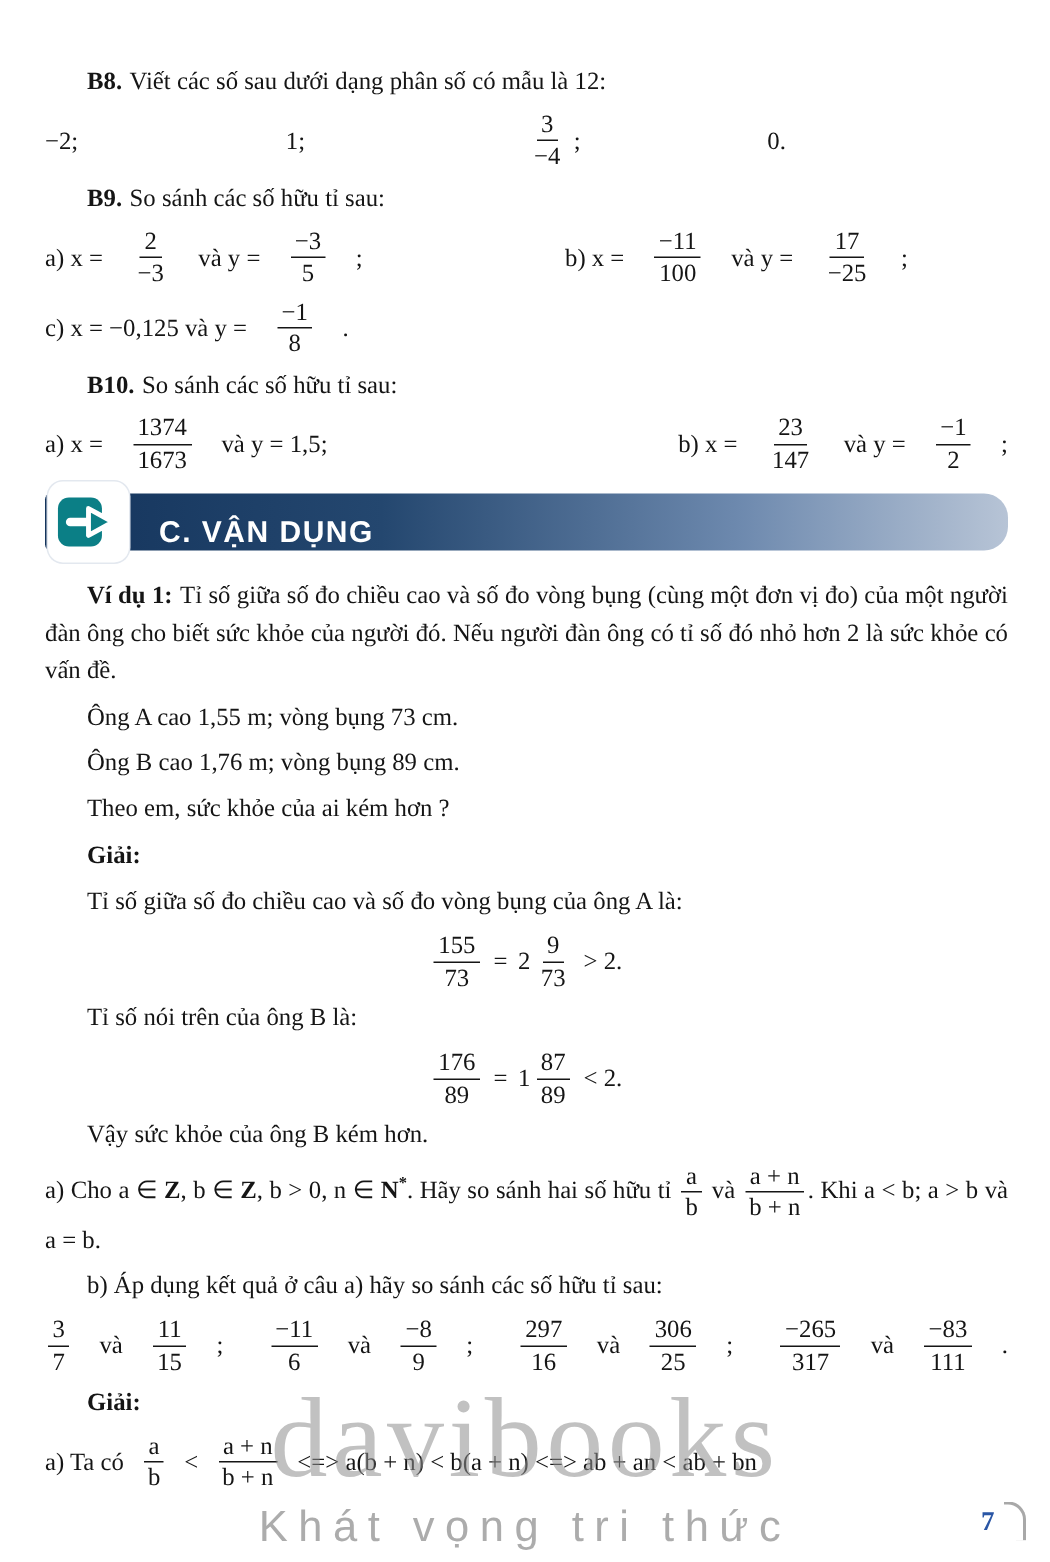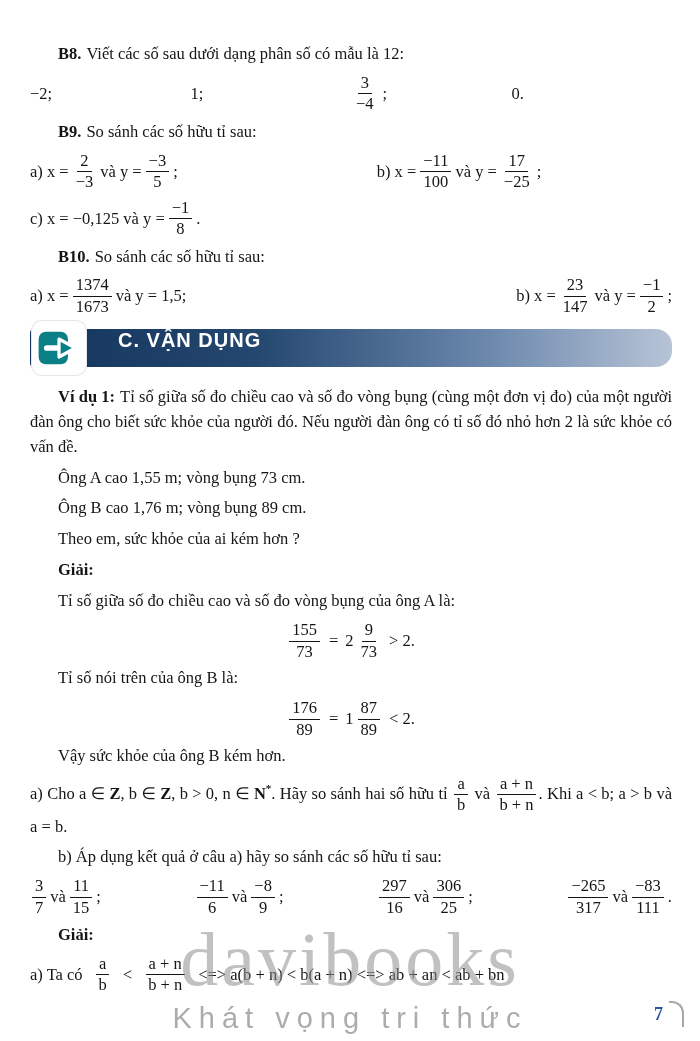--- a/index.html
+++ b/index.html
@@ -14,42 +14,42 @@
   }
   .content { position:relative; z-index:1; padding:42px 28px 0 30px; }
 
   .para { line-height:1.5; text-align:justify; margin-bottom:6px; }
   .indent { text-indent:28px; }
   .lbl { font-weight:bold; margin-right:5px; }
   b { font-weight:bold; }
   sup { font-size:11px; font-weight:bold; }
 
   .row { display:flex; align-items:center; min-height:42px; margin-bottom:5px; }
-  .grp { display:inline-flex; align-items:center; gap:2px; white-space:nowrap; }
+  .grp { display:inline-flex; align-items:center; gap:18px; white-space:nowrap; }
   .spread { justify-content:space-between; }
   .two-col > .grp:first-child { flex:0 0 54%; }
 
   .b8-row .cell { flex:0 0 25%; display:inline-flex; align-items:center; gap:4px; }
 
   .frac {
     display:inline-flex; flex-direction:column; align-items:center;
     vertical-align:middle; line-height:1.12; margin:0 2px; text-align:center;
   }
   .frac .num { display:block; padding:0 3px 1px; border-bottom:1.4px solid #151515; }
   .frac .den { display:block; padding:1px 3px 0; }
 
   .mixed { display:inline-flex; align-items:center; gap:2px; }
 
   .eq { display:flex; justify-content:center; align-items:center; gap:7px; min-height:44px; margin-bottom:3px; }
 
   .banner {
     position:relative; height:38px; margin:12px 0 18px 0;
     border-radius:4px 16px 16px 4px;
     background:linear-gradient(90deg, #14345c 0%, #24476f 35%, #6d89ae 72%, #b7c4d6 100%);
-    display:flex; align-items:flex-start;padding-left:12px;
+    display:flex; align-items:flex-end;
   }
   .banner-icon {
     position:absolute; left:2px; top:-8px; width:54px; height:54px;
     background:#ffffff; border-radius:10px;
     display:flex; align-items:center; justify-content:center;
     box-shadow:0 0 0 1px #e3e8ef;
   }
   .banner-title {
     color:#ffffff; font-family:"Liberation Sans", sans-serif;
     font-weight:bold; font-size:20px; letter-spacing:1px; margin-left:76px;

